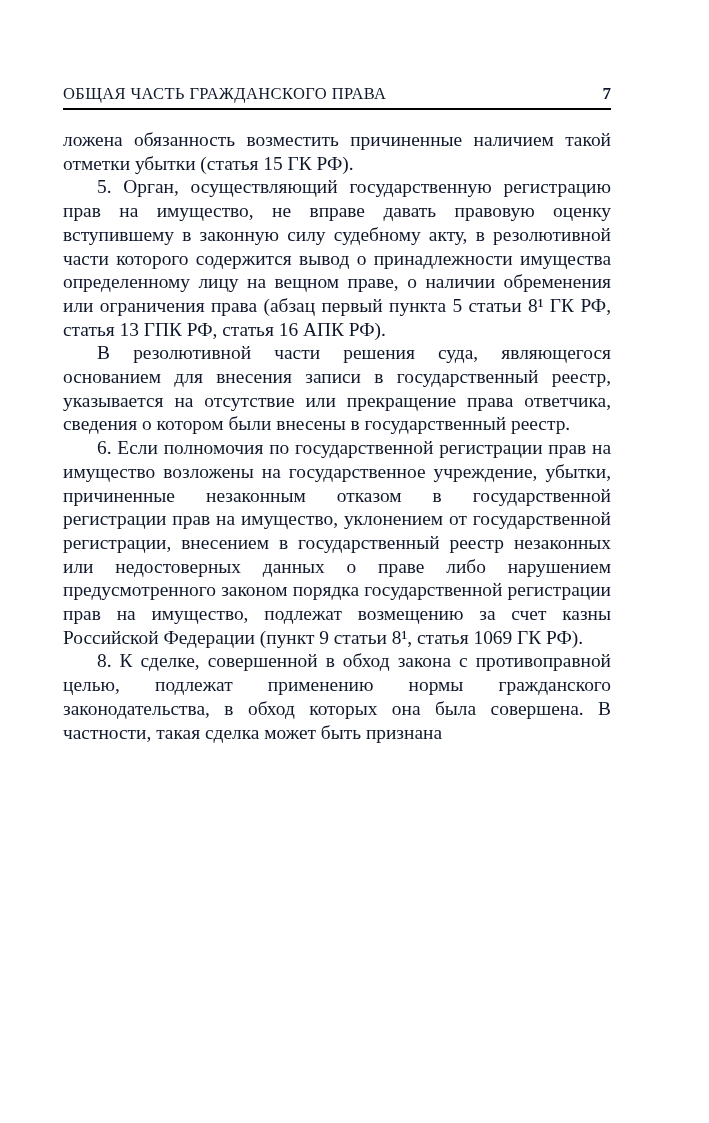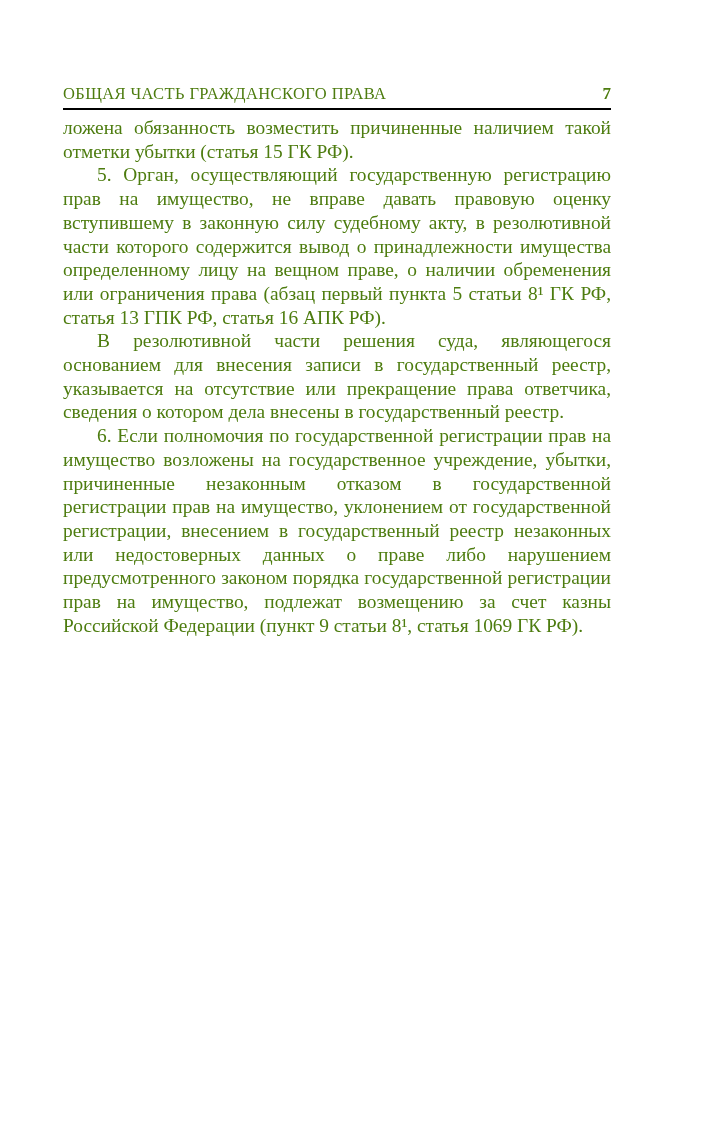--- a/index.html
+++ b/index.html
@@ -8,21 +8,21 @@
     background: #e8e8e8;
   }
   .page {
     position: relative;
     width: 709px;
     height: 1123px;
     margin: 0 auto;
     background: #ffffff;
     overflow: hidden;
     font-family: "Liberation Serif", "DejaVu Serif", serif;
-    color: #4d7c0f;
+    color: #0f172a;
   }
   .content {
     position: absolute;
     left: 63px;
     top: 84px;
     width: 548px;
   }
   .running-head {
     display: flex;
     justify-content: space-between;
@@ -37,21 +37,21 @@
   .running-head .page-number {
     font-size: 17px;
     font-weight: bold;
   }
   .head-rule {
     margin-top: 4px;
     height: 0;
     border-top: 2px solid #000000;
   }
   .body-text {
-    margin-top: 6px;
+    margin-top: 18px;
     font-size: 19.4px;
     line-height: 23.7px;
     text-align: justify;
   }
   .body-text p.para {
     margin: 0;
     padding: 0;
     text-indent: 0;
   }
   .body-text p.para.indent {
@@ -64,17 +64,18 @@
 <div class="page">
   <div class="content">
     <div class="running-head">
       <span class="title">ОБЩАЯ ЧАСТЬ ГРАЖДАНСКОГО ПРАВА</span>
       <span class="page-number">7</span>
     </div>
     <div class="head-rule"></div>
     <main class="body-text">
         <p class="para">ложена обязанность возместить причиненные наличием такой отметки убытки (статья 15 ГК РФ).</p>
         <p class="para indent">5. Орган, осуществляющий государственную регистрацию прав на имущество, не вправе давать правовую оценку вступившему в законную силу судебному акту, в резолютивной части которого содержится вывод о принадлежности имущества определенному лицу на вещном праве, о наличии обременения или ограничения права (абзац первый пункта 5 статьи 8¹ ГК РФ, статья 13 ГПК РФ, статья 16 АПК РФ).</p>
-        <p class="para indent">В резолютивной части решения суда, являющегося основанием для внесения записи в государственный реестр, указывается на отсутствие или прекращение права ответчика, сведения о котором дела внесены в государственный реестр.</p>
+        <p class="para indent">В резолютивной части решения суда, являющегося основанием для внесения записи в государственный реестр, указывается на отсутствие или прекращение права ответчика, сведения о котором были внесены в государственный реестр.</p>
         <p class="para indent">6. Если полномочия по государственной регистрации прав на имущество возложены на государственное учреждение, убытки, причиненные незаконным отказом в государственной регистрации прав на имущество, уклонением от государственной регистрации, внесением в государственный реестр незаконных или недостоверных данных о праве либо нарушением предусмотренного законом порядка государственной регистрации прав на имущество, подлежат возмещению за счет казны Российской Федерации (пункт 9 статьи 8¹, статья 1069 ГК РФ).</p>
+        <p class="para indent">8. К сделке, совершенной в обход закона с противоправной целью, подлежат применению нормы гражданского законодательства, в обход которых она была совершена. В частности, такая сделка может быть признана</p>
       </main>
   </div>
 </div>
 
 </body></html>

